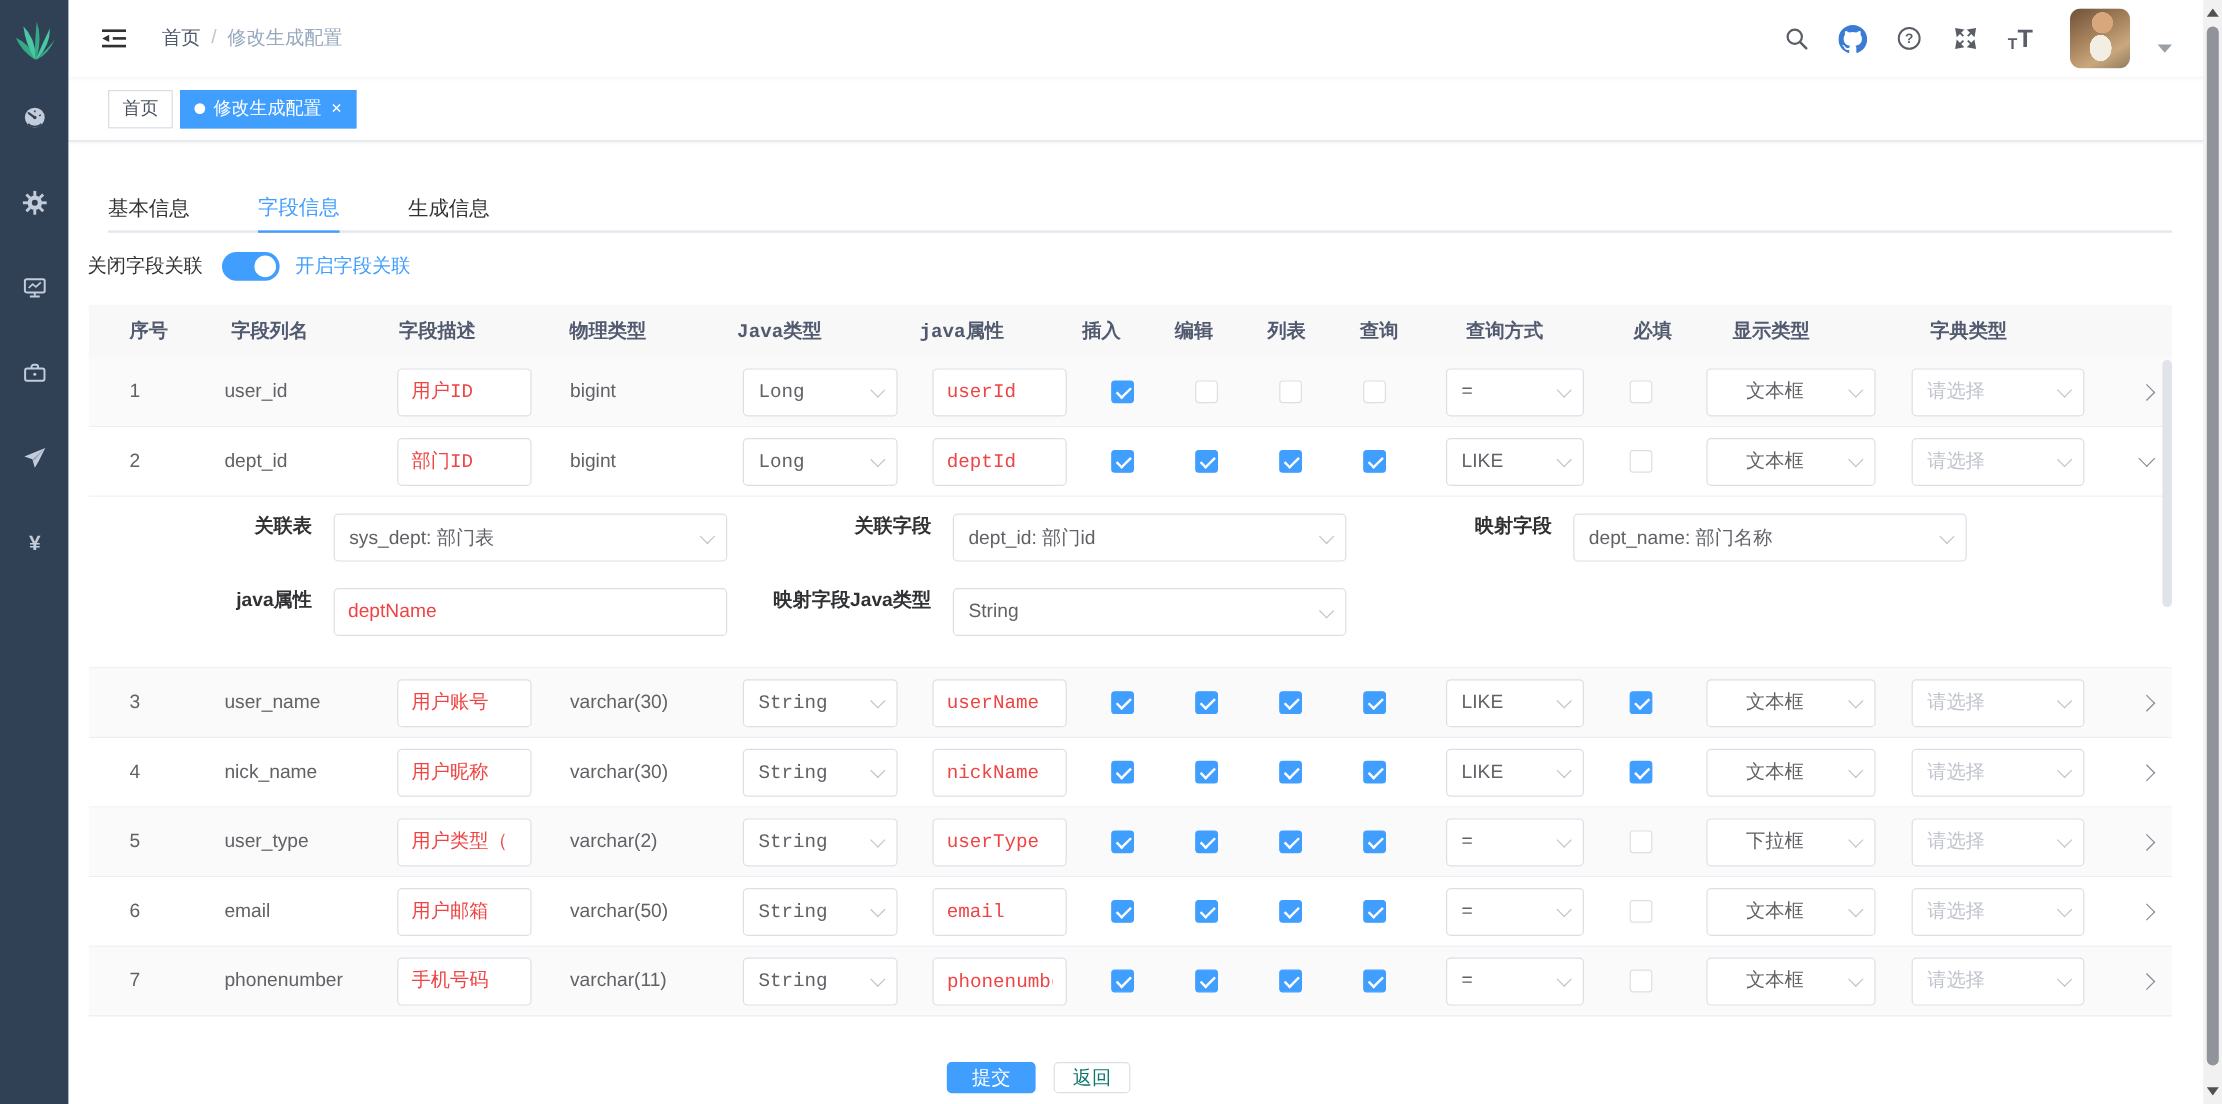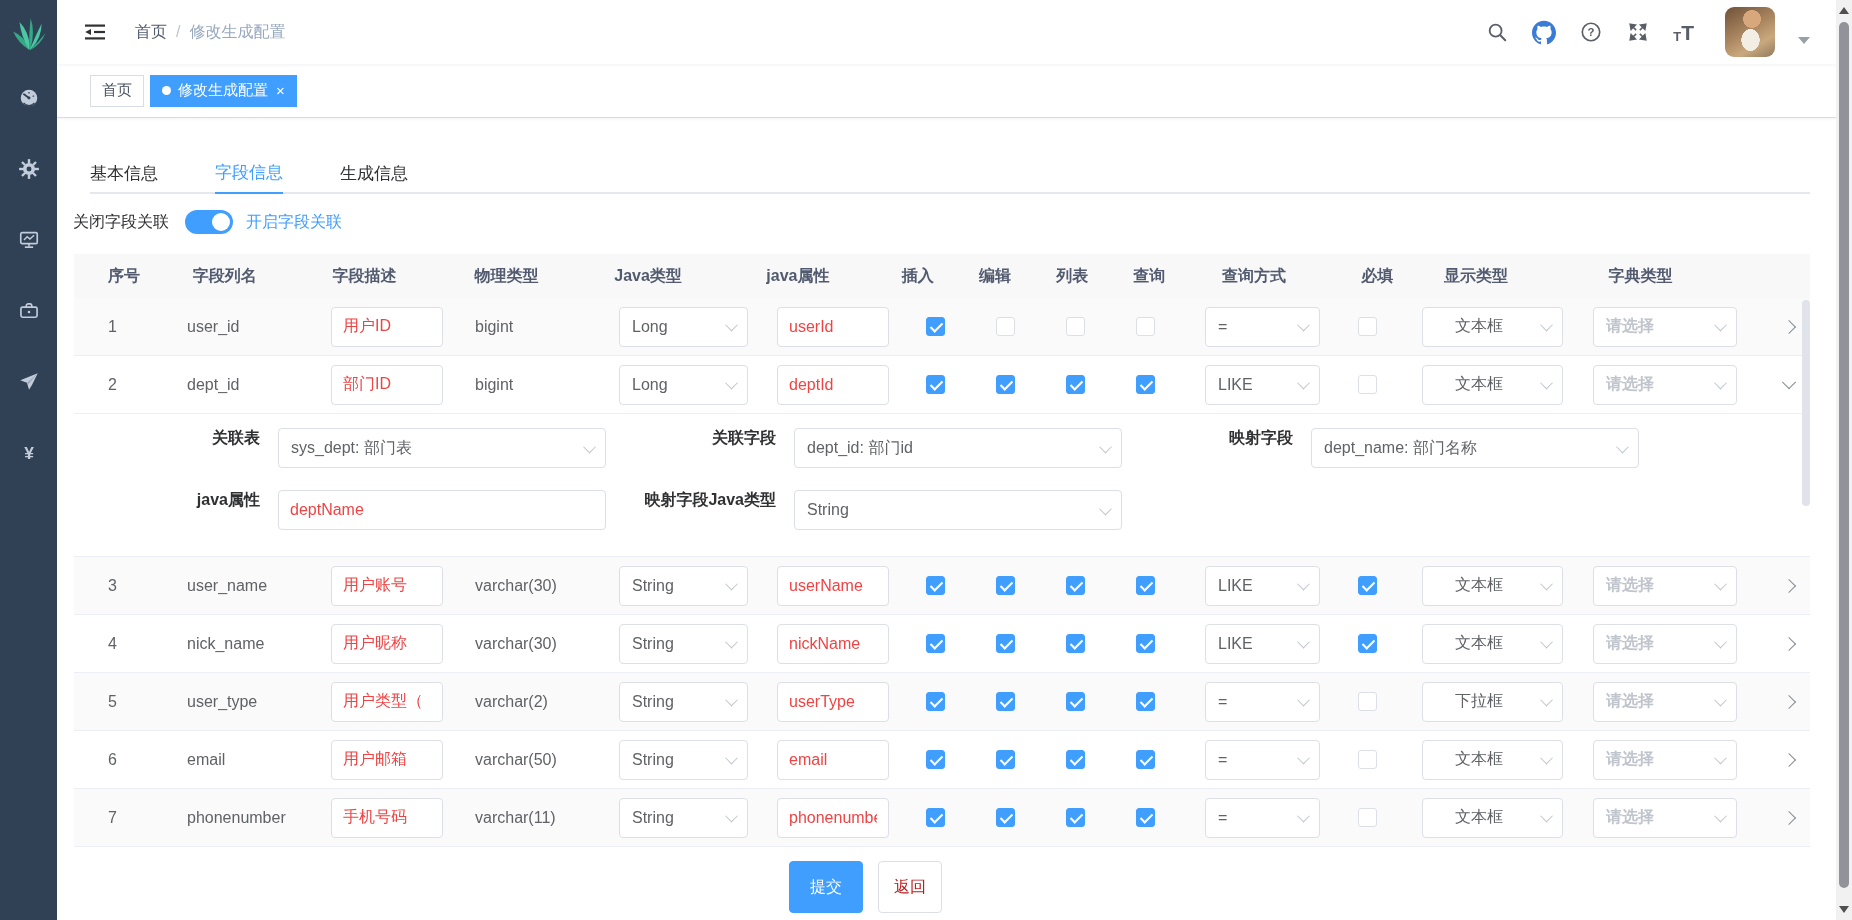--- a/index.html
+++ b/index.html
@@ -61,47 +61,47 @@
   .col-desc  { width:129px; }
   .col-phys  { width:159px; padding-left:15px; }
   .col-jtype { width:155px; }
   .col-jattr { width:126px; padding-left:3px; }
   .col-chk   { width:70px;  display:flex; justify-content:center; }
   .col-qtype { width:150px; padding-left:25px; }
   .col-req   { width:75px;  display:flex; justify-content:center; }
   .col-dtype { width:175px; padding-left:17px; }
   .col-dict  { width:188px; padding-left:13px; }
   .col-exp   { width:42px;  display:flex; justify-content:center; }
-  .col-jattr, .col-jtype, .col-desc { display:flex; align-items:center; }
+  .col-jattr, .col-jtype, .col-desc { display:flex; align-items:center;font-family:Liberation Mono, monospace; }
 
   .el-input { height:40px; width:112px; border:1px solid #DCDFE6; border-radius:4px; padding:0 11px; font-size:16px; color:#ef4444; background:#fff; outline:none; font-family:inherit; }
   .el-select { height:40px; border:1px solid #DCDFE6; border-radius:4px; display:flex; align-items:center; justify-content:space-between; padding:0 11px 0 12px; background:#fff; color:#606266; cursor:pointer; }
   .el-select > span { white-space:nowrap; overflow:hidden; }
   .el-select.placeholder > span { color:#C0C4CC; }
-  .w-jtype { width:129px; } .w-qtype { width:115px; } .w-dtype { width:141px;padding-left:32px; } .w-dict { width:144px;font-weight:bold; } .w-exp { width:328px; }
+  .w-jtype { width:129px; } .w-qtype { width:115px; } .w-dtype { width:141px;padding-left:32px; } .w-dict { width:144px; } .w-exp { width:328px; }
   .sel-caret { flex:none; width:9px; height:9px; border-right:1.6px solid #C0C4CC; border-bottom:1.6px solid #C0C4CC; transform:rotate(45deg) translate(-1px,-1px); }
 
   .cb { width:19px; height:19px; border:1px solid #DCDFE6; border-radius:3px; background:#fff; position:relative; cursor:pointer; }
   .cb.checked { background:#409EFF; border-color:#409EFF; }
   .cb.checked::after { content:""; position:absolute; left:6px; top:2px; width:5px; height:10px; border-right:2px solid #fff; border-bottom:2px solid #fff; transform:rotate(45deg); }
 
   .expand-arrow { width:10px; height:10px; border-right:1.8px solid #878c94; border-bottom:1.8px solid #878c94; transform:rotate(-45deg); cursor:pointer; }
   .expand-arrow.down { transform:rotate(45deg) translate(-2px,-2px); }
 
   .expanded-section { background:#fff; border-bottom:1px solid #EBEEF5; padding:14px 0 26px; }
   .form-row { display:flex; height:40px; }
   .form-row + .form-row { margin-top:22px; }
   .f-label { width:204px; text-align:right; padding-right:18px; font-weight:bold; color:#303133; font-size:16px; white-space:nowrap; }
   .f-label.mid { width:188px; }
   .f-label.last { width:189px; }
 
   .footer-row { display:flex; margin-top:14px; margin-left:732px; gap:15px; }
-  .btn { height:52px; border-radius:4px; font-size:16px; cursor:pointer; font-family:inherit; }
+  .btn { height:26px; border-radius:4px; font-size:16px; cursor:pointer; font-family:inherit;margin-top:24px; }
   .btn-primary { width:74px; background:#409EFF; border:1px solid #409EFF; color:#fff; }
-  .btn-default { width:64px; background:#fff; border:1px solid #DCDFE6; color:#b91c1c; }
+  .btn-default { width:64px; background:#fff; border:1px solid #DCDFE6; color:#0f766e; }
 
   
   .page-scrollbar { position:absolute; right:0; top:0; width:16px; height:920px; background:#F1F1F1; z-index:60; }
   .sb-arrow-up { position:absolute; top:7px; left:3px; width:0; height:0; border-left:5px solid transparent; border-right:5px solid transparent; border-bottom:7px solid #505050; cursor:pointer; }
   .sb-thumb { position:absolute; top:22px; left:3px; width:10px; height:866px; background:#90939A; border-radius:6px; cursor:pointer; }
   .sb-arrow-down { position:absolute; bottom:7px; left:3px; width:0; height:0; border-left:5px solid transparent; border-right:5px solid transparent; border-top:7px solid #505050; cursor:pointer; }
   .inner-scrollbar { position:absolute; right:0; top:46px; width:8px; height:206px; background:#E0E3EA; border-radius:4px; cursor:pointer; }
 </style>
 </head>
 <body>

